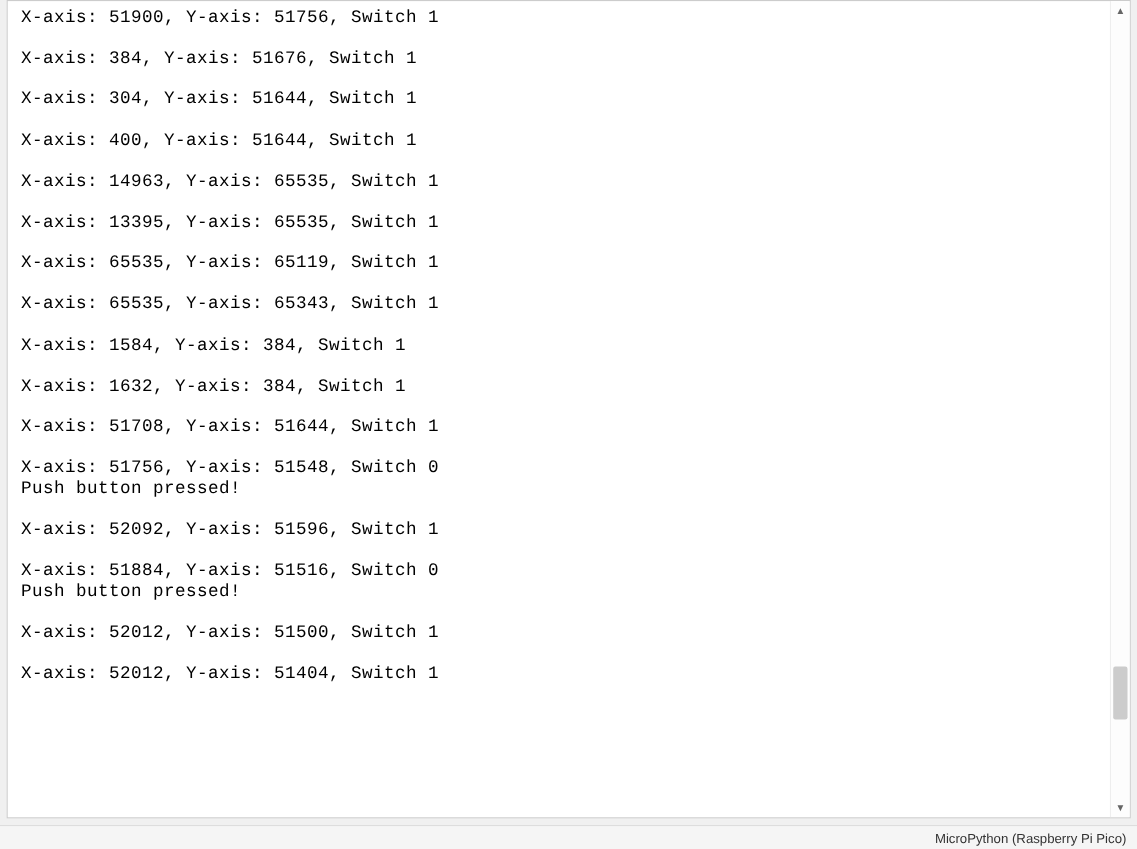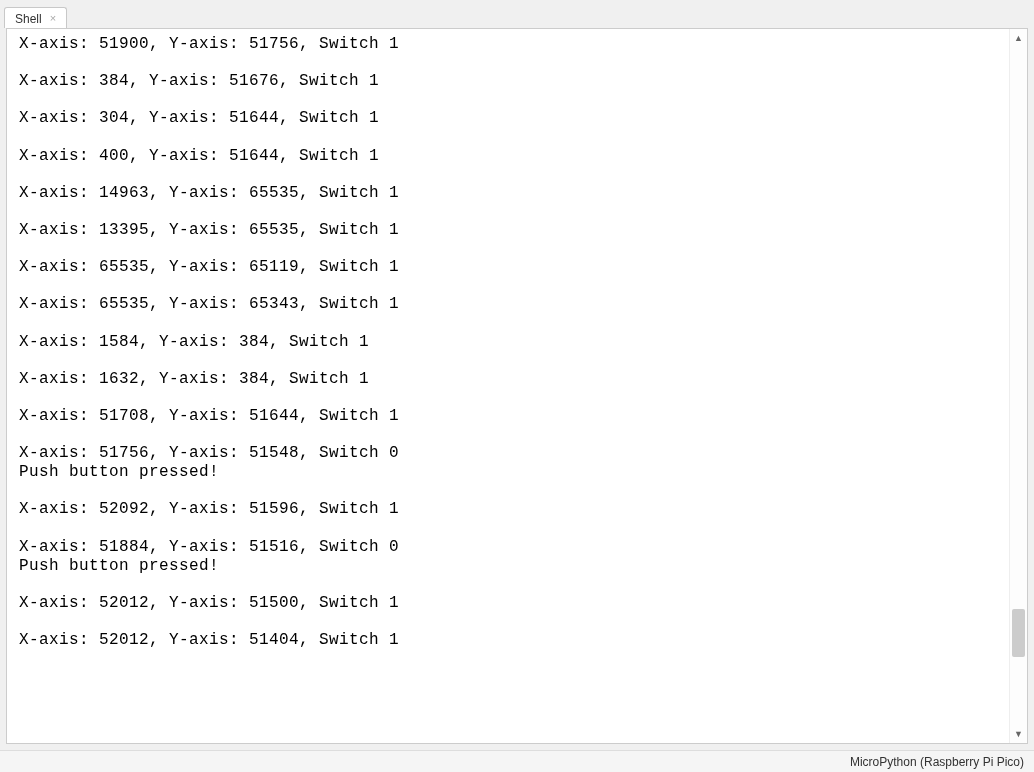--- a/index.html
+++ b/index.html
@@ -127,26 +127,20 @@
     padding: 0 10px;
     font-size: 12px;
     color: #333;
   }
 </style>
 </head>
 <body>
 
 <div class="outer">
 
-  <div class="tab-strip">
-    <div class="tab">
-      <span class="tab-label">Shell</span>
-      <span class="tab-close">×</span>
-    </div>
-  </div>
 
   <div class="panel-wrap">
     <div class="panel">
       <div class="console" id="console"><div>X-axis: 51900, Y-axis: 51756, Switch 1</div><div class="block-gap"></div><div>X-axis: 384, Y-axis: 51676, Switch 1</div><div class="block-gap"></div><div>X-axis: 304, Y-axis: 51644, Switch 1</div><div class="block-gap"></div><div>X-axis: 400, Y-axis: 51644, Switch 1</div><div class="block-gap"></div><div>X-axis: 14963, Y-axis: 65535, Switch 1</div><div class="block-gap"></div><div>X-axis: 13395, Y-axis: 65535, Switch 1</div><div class="block-gap"></div><div>X-axis: 65535, Y-axis: 65119, Switch 1</div><div class="block-gap"></div><div>X-axis: 65535, Y-axis: 65343, Switch 1</div><div class="block-gap"></div><div>X-axis: 1584, Y-axis: 384, Switch 1</div><div class="block-gap"></div><div>X-axis: 1632, Y-axis: 384, Switch 1</div><div class="block-gap"></div><div>X-axis: 51708, Y-axis: 51644, Switch 1</div><div class="block-gap"></div><div>X-axis: 51756, Y-axis: 51548, Switch 0</div><div>Push button pressed!</div><div class="block-gap"></div><div>X-axis: 52092, Y-axis: 51596, Switch 1</div><div class="block-gap"></div><div>X-axis: 51884, Y-axis: 51516, Switch 0</div><div>Push button pressed!</div><div class="block-gap"></div><div>X-axis: 52012, Y-axis: 51500, Switch 1</div><div class="block-gap"></div><div>X-axis: 52012, Y-axis: 51404, Switch 1</div></div>
 
       <div class="scrollbar">
         <div class="sb-btn">▲</div>
         <div class="sb-track">
           <div class="sb-thumb" id="sb-thumb" style="height: 48px; top: calc(90% - 48px);"></div>
         </div>

